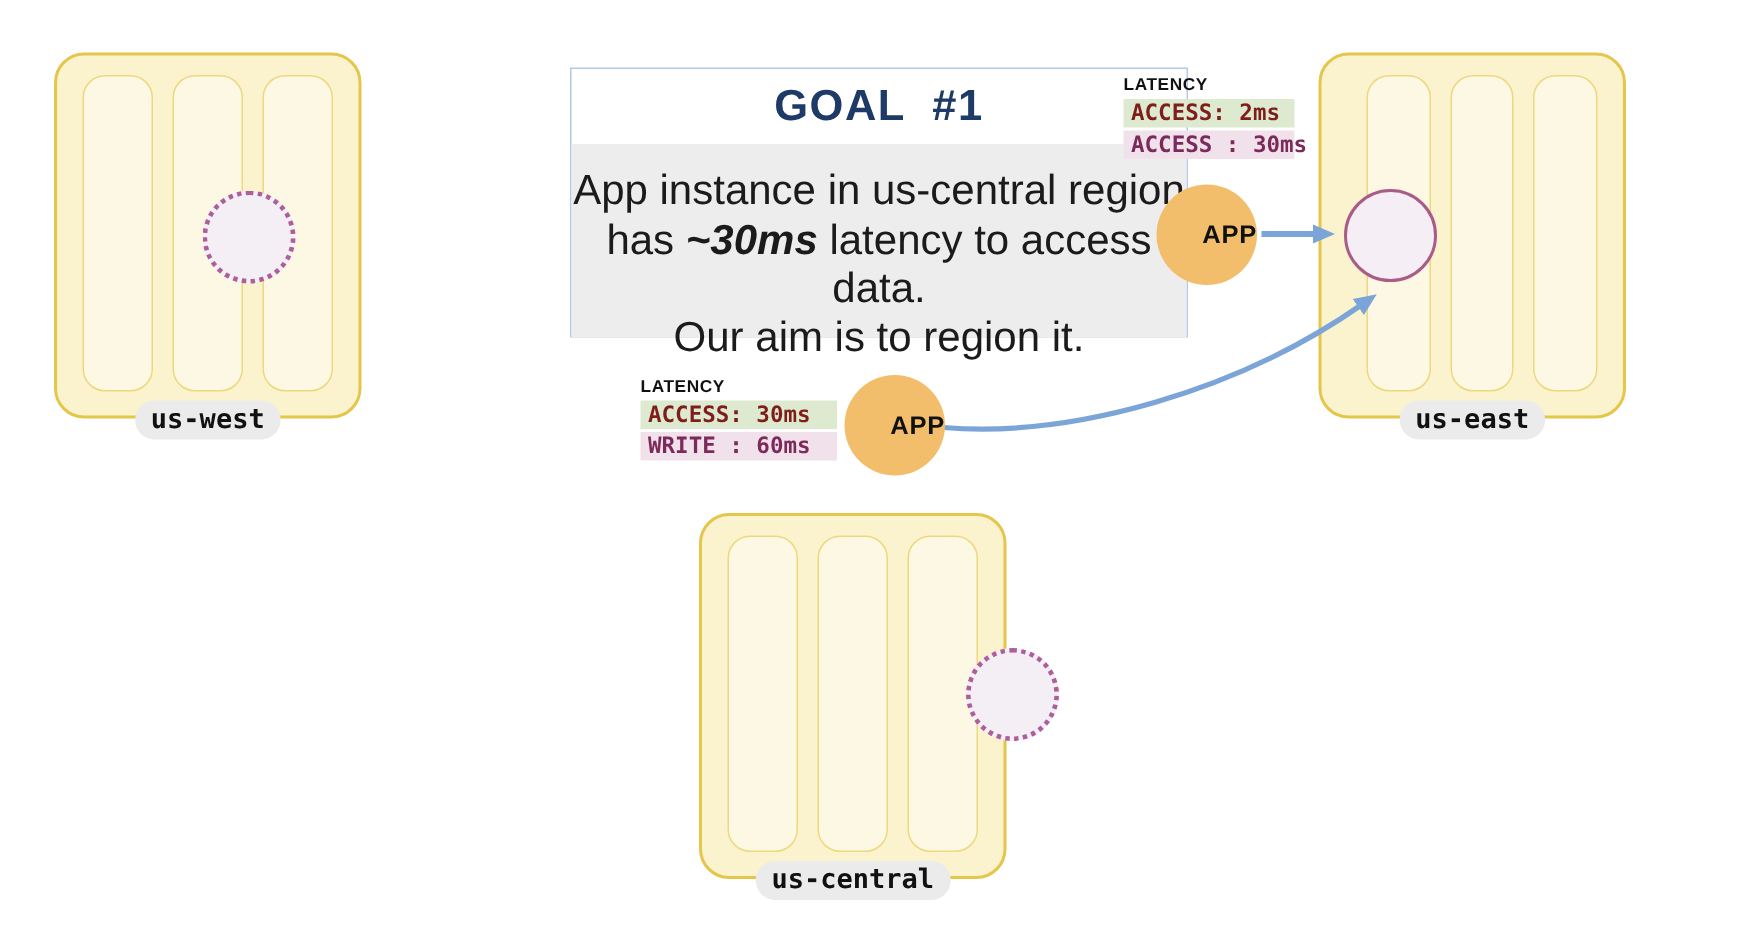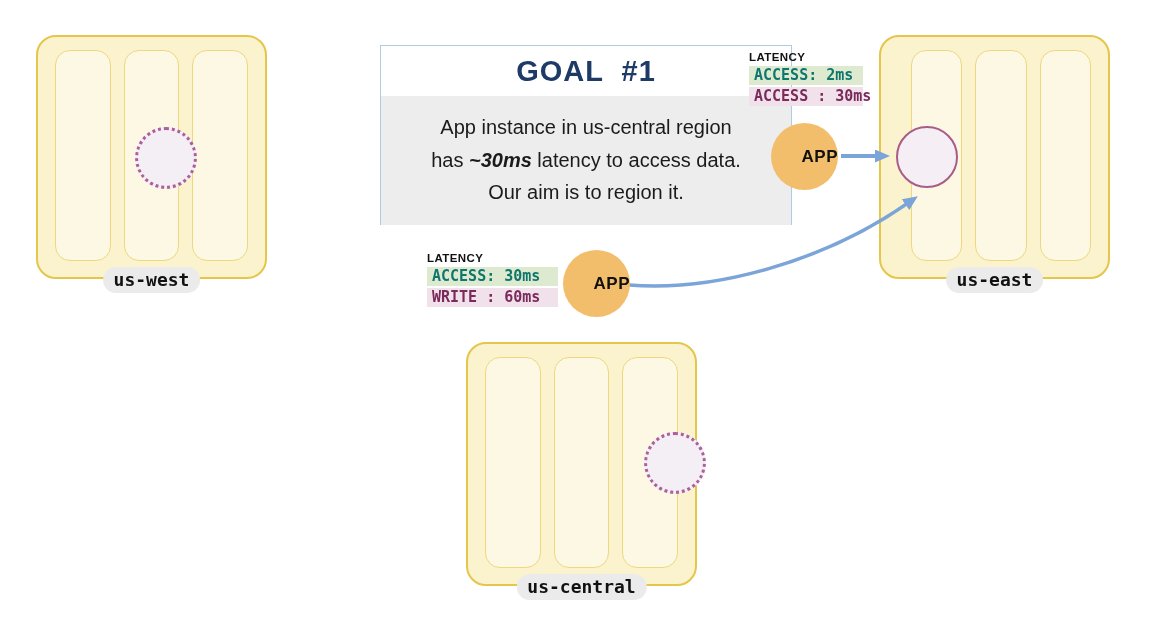--- a/index.html
+++ b/index.html
@@ -5,21 +5,21 @@
   * { margin:0; padding:0; box-sizing:border-box; }
   html,body { background:#ffffff; }
   .canvas {
     position:relative; width:1175px; height:622px;
     background:#ffffff; overflow:hidden;
     font-family:"Liberation Sans", sans-serif;
   }
 
   
   .region {
-    position:absolute; width:231px; height:244px;
+    position:absolute; width:205px; height:244px;
     background:#FBF2CE; border:2.5px solid #E4C64B; border-radius:20px;
     display:flex; gap:13px; padding:13px 17px 16px;
   }
   .zone {
     flex:1; background:#FDF8E4; border:1.5px solid #EED87E; border-radius:15px;
   }
   .region-label {
     position:absolute; left:50%; bottom:-16px; transform:translateX(-50%);
     background:#EBEBEB; border-radius:14px; padding:1px 11px;
     font-family:"DejaVu Sans Mono", monospace; font-weight:bold; font-size:18px;
@@ -47,36 +47,36 @@
     position:absolute; left:333px; top:45px; width:412px; height:180px;
     background:#ffffff; border:1.5px solid #AFCBE8;margin-left:47px;
   }
   .goal-header {
     height:50px; display:flex; align-items:center; justify-content:center;
     font-weight:bold; font-size:29px; color:#1E3A67; letter-spacing:1px;
     white-space:pre;
   }
   .goal-body {
     height:128.5px; background:#EDEDED; text-align:center;
-    font-size:20px; line-height:32.5px; color:#1b1b1b; padding-top:15px;
+    font-size:28px; line-height:32.5px; color:#1b1b1b; padding-top:15px;
   }
   .goal-body .em { font-weight:bold; font-style:italic; }
 
   
   .latency { position:absolute; z-index:3; }
   .latency-title {
     text-align:left; font-weight:bold; font-size:11.5px; letter-spacing:0.4px;
     color:#111; margin-bottom:3px;
   }
   .lat-row {
     font-family:"DejaVu Sans Mono", monospace; font-weight:bold; font-size:15px;
     height:19px; line-height:19px; padding-left:5px; margin-bottom:2px;
     white-space:pre;
   }
-  .lat-row.access { background:#DEEACF; color:#0f766e; }
+  .lat-row.access { background:#DEEACF; color:#7f1d1d; }
   .lat-row.write  { background:#F1E1EA; color:#7B2A5B; }
 
   
   .arrows { position:absolute; left:0; top:0; z-index:2; pointer-events:none; }
 </style>
 </head>
 <body>
 
 <div class="canvas">
 

